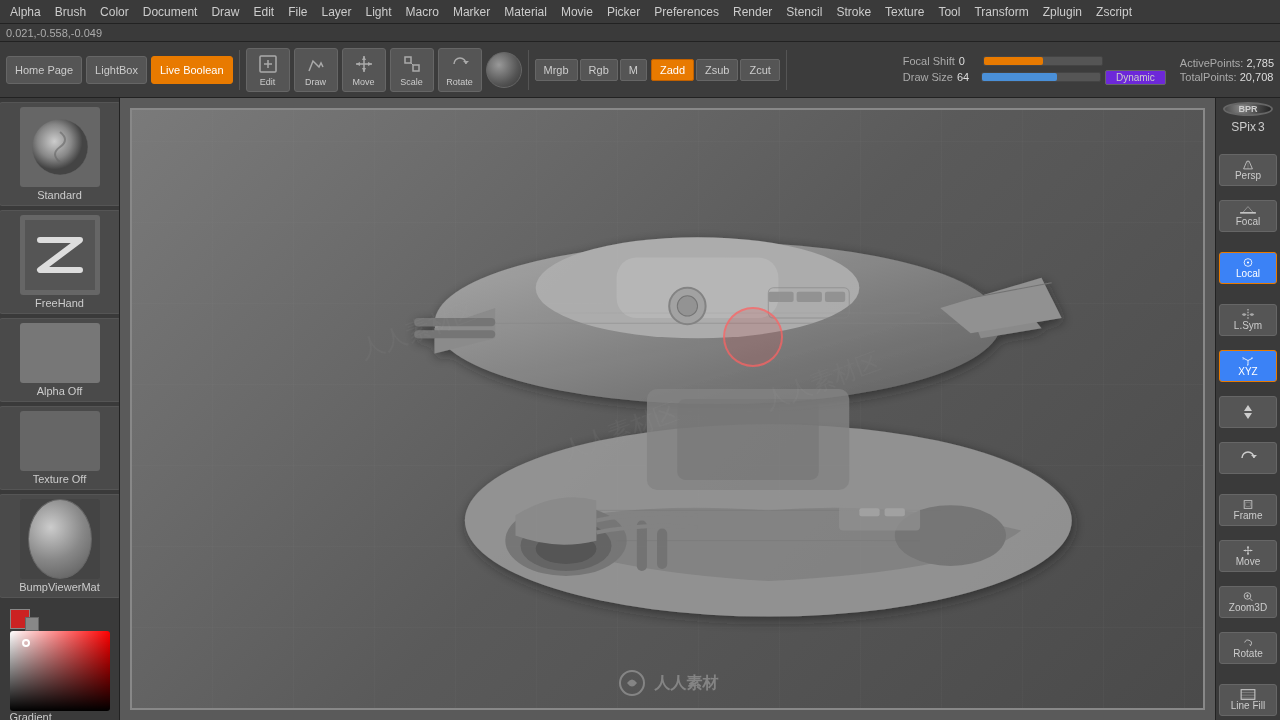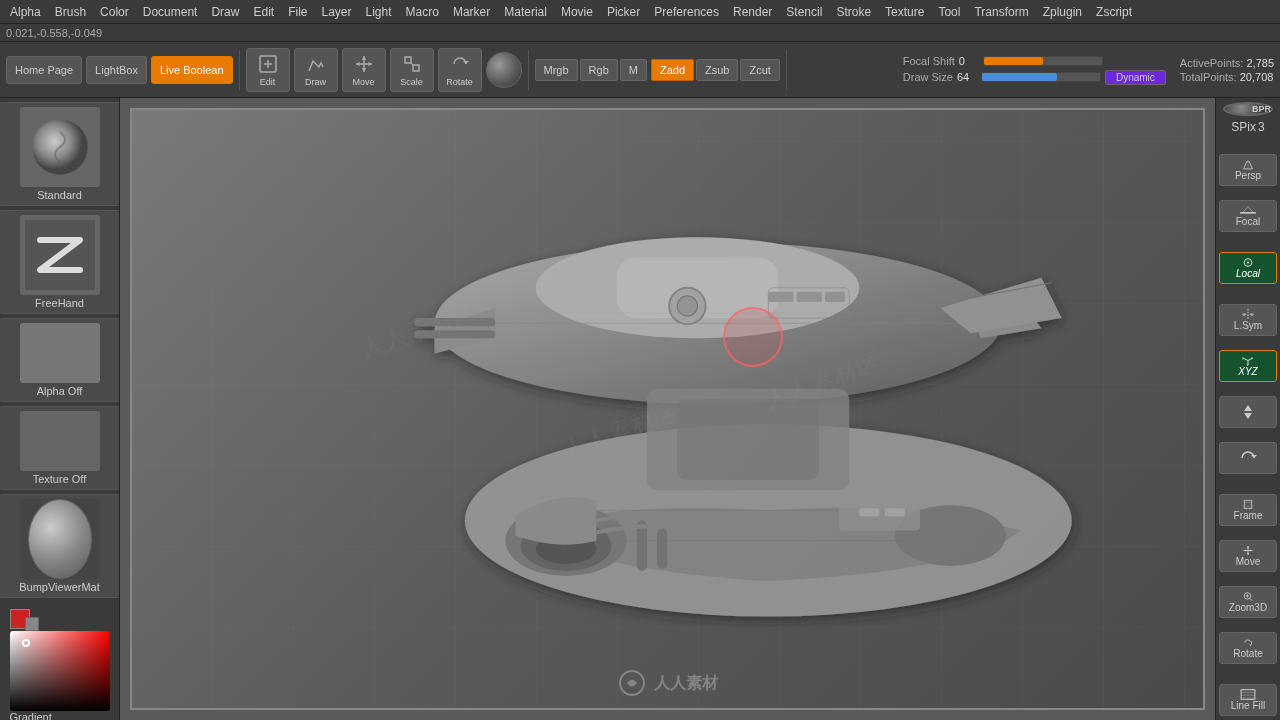--- a/index.html
+++ b/index.html
@@ -343,32 +343,32 @@
       cursor: pointer;
       display: flex;
       flex-direction: column;
       align-items: center;
       justify-content: center;
       padding: 4px 2px;
       text-align: center;
       min-height: 32px;
       margin-top: 12px;
     }
-    .right-btn.orange { background: #14532d; color: #fff; border-color: #e87a00; font-style: italic; }
+    .right-btn.orange { background: #3b82f6; color: #fff; border-color: #e87a00; }
 
     .bpr-btn {
       width: 50px;
       height: 50px;
       border-radius: 50%;
       background: radial-gradient(circle at 35% 35%, #888, #444 60%, #222);
       border: 2px solid #666;
       cursor: pointer;
       display: flex;
       align-items: center;
-      justify-content: flex-end;
+      justify-content: center;
       color: #ccc;
       font-size: 9px;
       font-weight: bold;
       margin-bottom: 2px;
     }
 
     .right-separator {
       width: 50px;
       height: 1px;
       background: #555;

